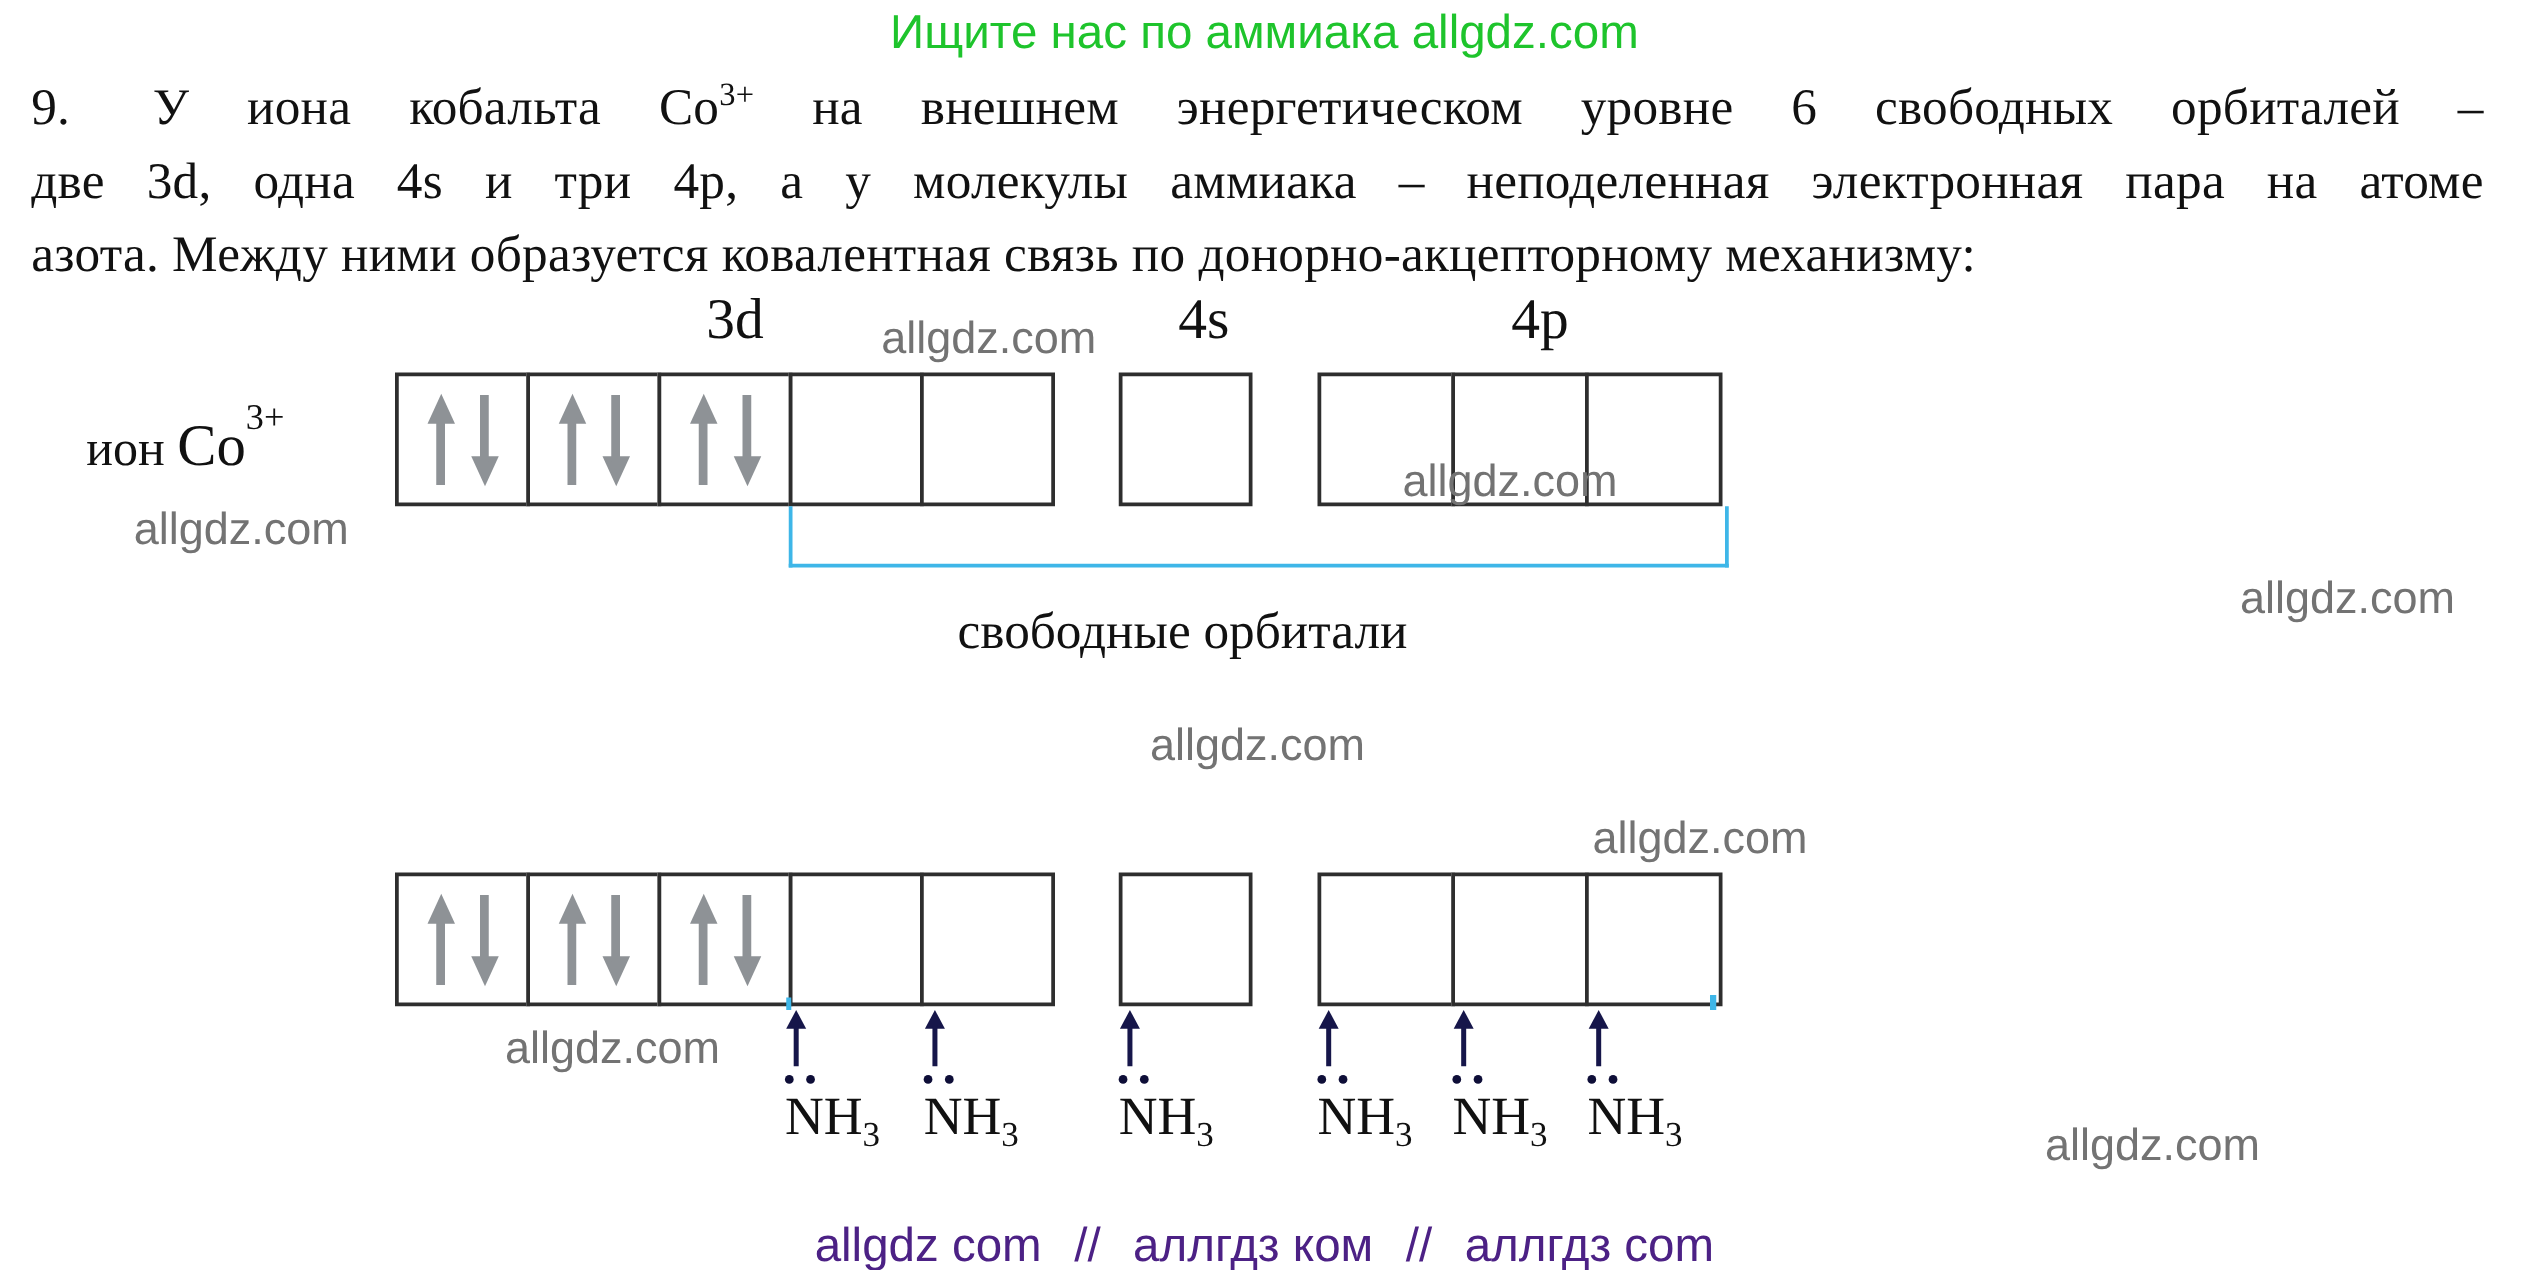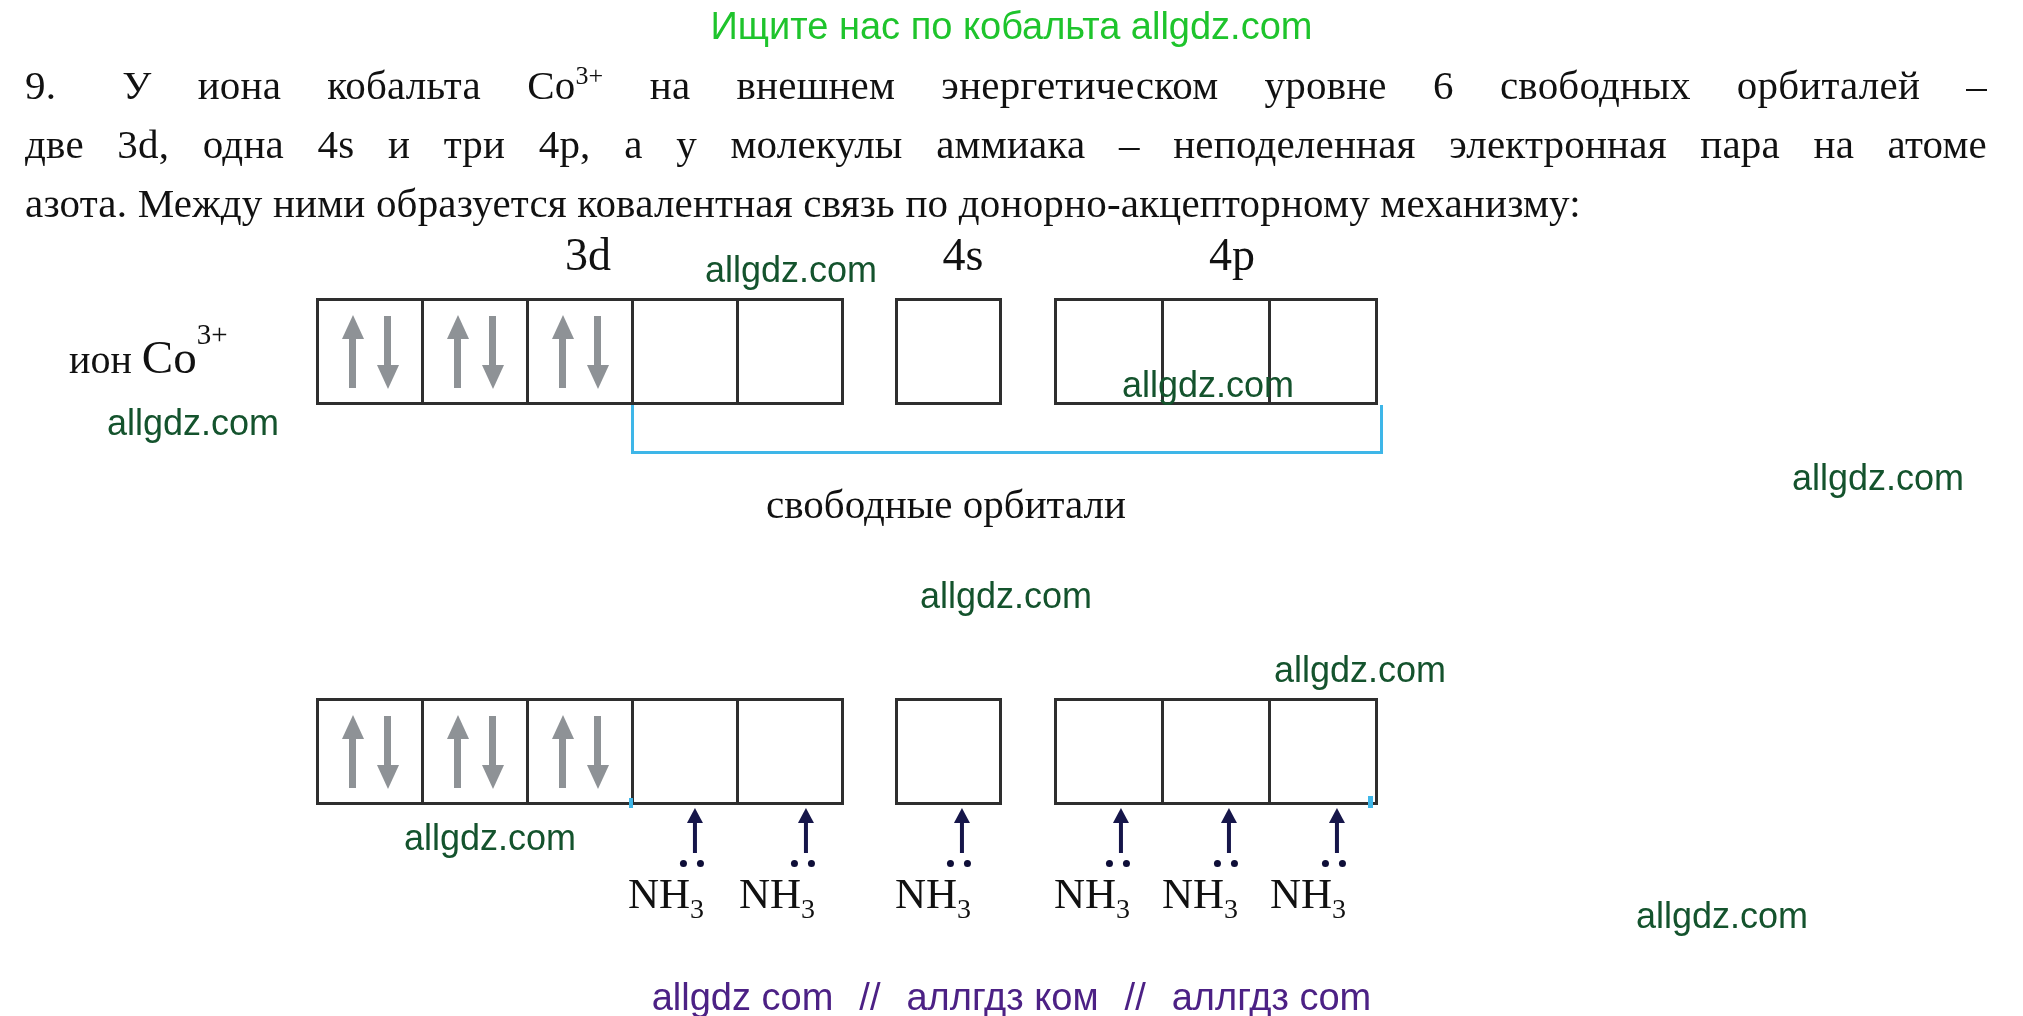--- a/index.html
+++ b/index.html
@@ -16,21 +16,21 @@
   
   .problem{position:absolute;left:25px;top:56px;width:1962px;
       font-size:41px;line-height:59px;letter-spacing:.2px;}
   .pline{text-align:justify;text-align-last:justify;white-space:nowrap;}
   .pline.last{text-align:right;text-align-last:left;}
   .numgap{display:inline-block;width:66px;}
   .sup{font-size:26px;vertical-align:super;line-height:0;}
 
   
   .wm{position:absolute;transform:translate(-50%,-50%);
-      font-family:"Liberation Sans",sans-serif;font-size:36px;color:#14532d;
+      font-family:"Liberation Sans",sans-serif;font-size:36px;color:#737373;
       white-space:nowrap;z-index:5;}
 
   
   .subl{position:absolute;transform:translateX(-50%);font-size:46px;}
 
   
   .ogroup{position:absolute;display:flex;}
   .cell{box-sizing:border-box;border:3px solid #2e2e2e;background:#fff;height:107px;
         display:flex;align-items:center;justify-content:center;}
   .cell + .cell{margin-left:-3px;}
@@ -59,40 +59,40 @@
       font-size:41px;white-space:nowrap;}
 
   
   .complex-title{position:absolute;left:855px;top:636px;transform:translateX(-50%);
       font-size:46px;white-space:nowrap;}
   .complex-title sub{font-size:30px;}
   .complex-title .csup{font-size:30px;vertical-align:top;position:relative;top:-12px;}
 
   
   .nh3-unit{position:absolute;top:808px;transform:translateX(-50%);display:flex;
-      flex-direction:column;align-items:flex-end;}
+      flex-direction:column;align-items:flex-start;}
   .nh3-arrow{position:relative;display:block;width:18px;height:46px;}
   .nh3-arrow::before{content:"";position:absolute;left:1px;top:0;
       border-left:8px solid transparent;border-right:8px solid transparent;
       border-bottom:15px solid #16164a;}
   .nh3-arrow::after{content:"";position:absolute;left:7px;top:12px;width:4px;height:33px;
       background:#16164a;}
   .lone-dots{display:flex;gap:10px;margin-top:6px;}
   .lone-dots i{width:7px;height:7px;border-radius:50%;background:#0e0e38;}
   .nh3-label{font-size:43px;margin-top:2px;}
   .nh3-label sub{font-size:28px;}
 
   .blue-tick{position:absolute;background:#3eb6e8;}
 </style>
 </head>
 <body>
 
 <div class="page">
 
-  <div class="site-header" style="color: rgb(30, 196, 44);">Ищите нас по кобальта allgdz.com</div>
+  <div class="site-header" style="color: rgb(30, 196, 44);">Ищите нас по аммиака allgdz.com</div>
 
   <div class="problem">
     <div class="pline"><span>9.</span><span class="numgap"></span><span>У иона кобальта Co</span><span class="sup">3+</span><span> на внешнем энергетическом уровне 6 свободных орбиталей –</span></div>
     <div class="pline">две 3d, одна 4s и три 4p, а у молекулы аммиака – неподеленная электронная пара на атоме</div>
     <div class="pline last">азота. Между ними образуется ковалентная связь по донорно-акцепторному механизму:</div>
   </div>
 
   <div class="subl" style="left:588px;top:228px;">3d</div>
   <div class="subl" style="left:963px;top:228px;">4s</div>
   <div class="subl" style="left:1232px;top:228px;">4p</div>

